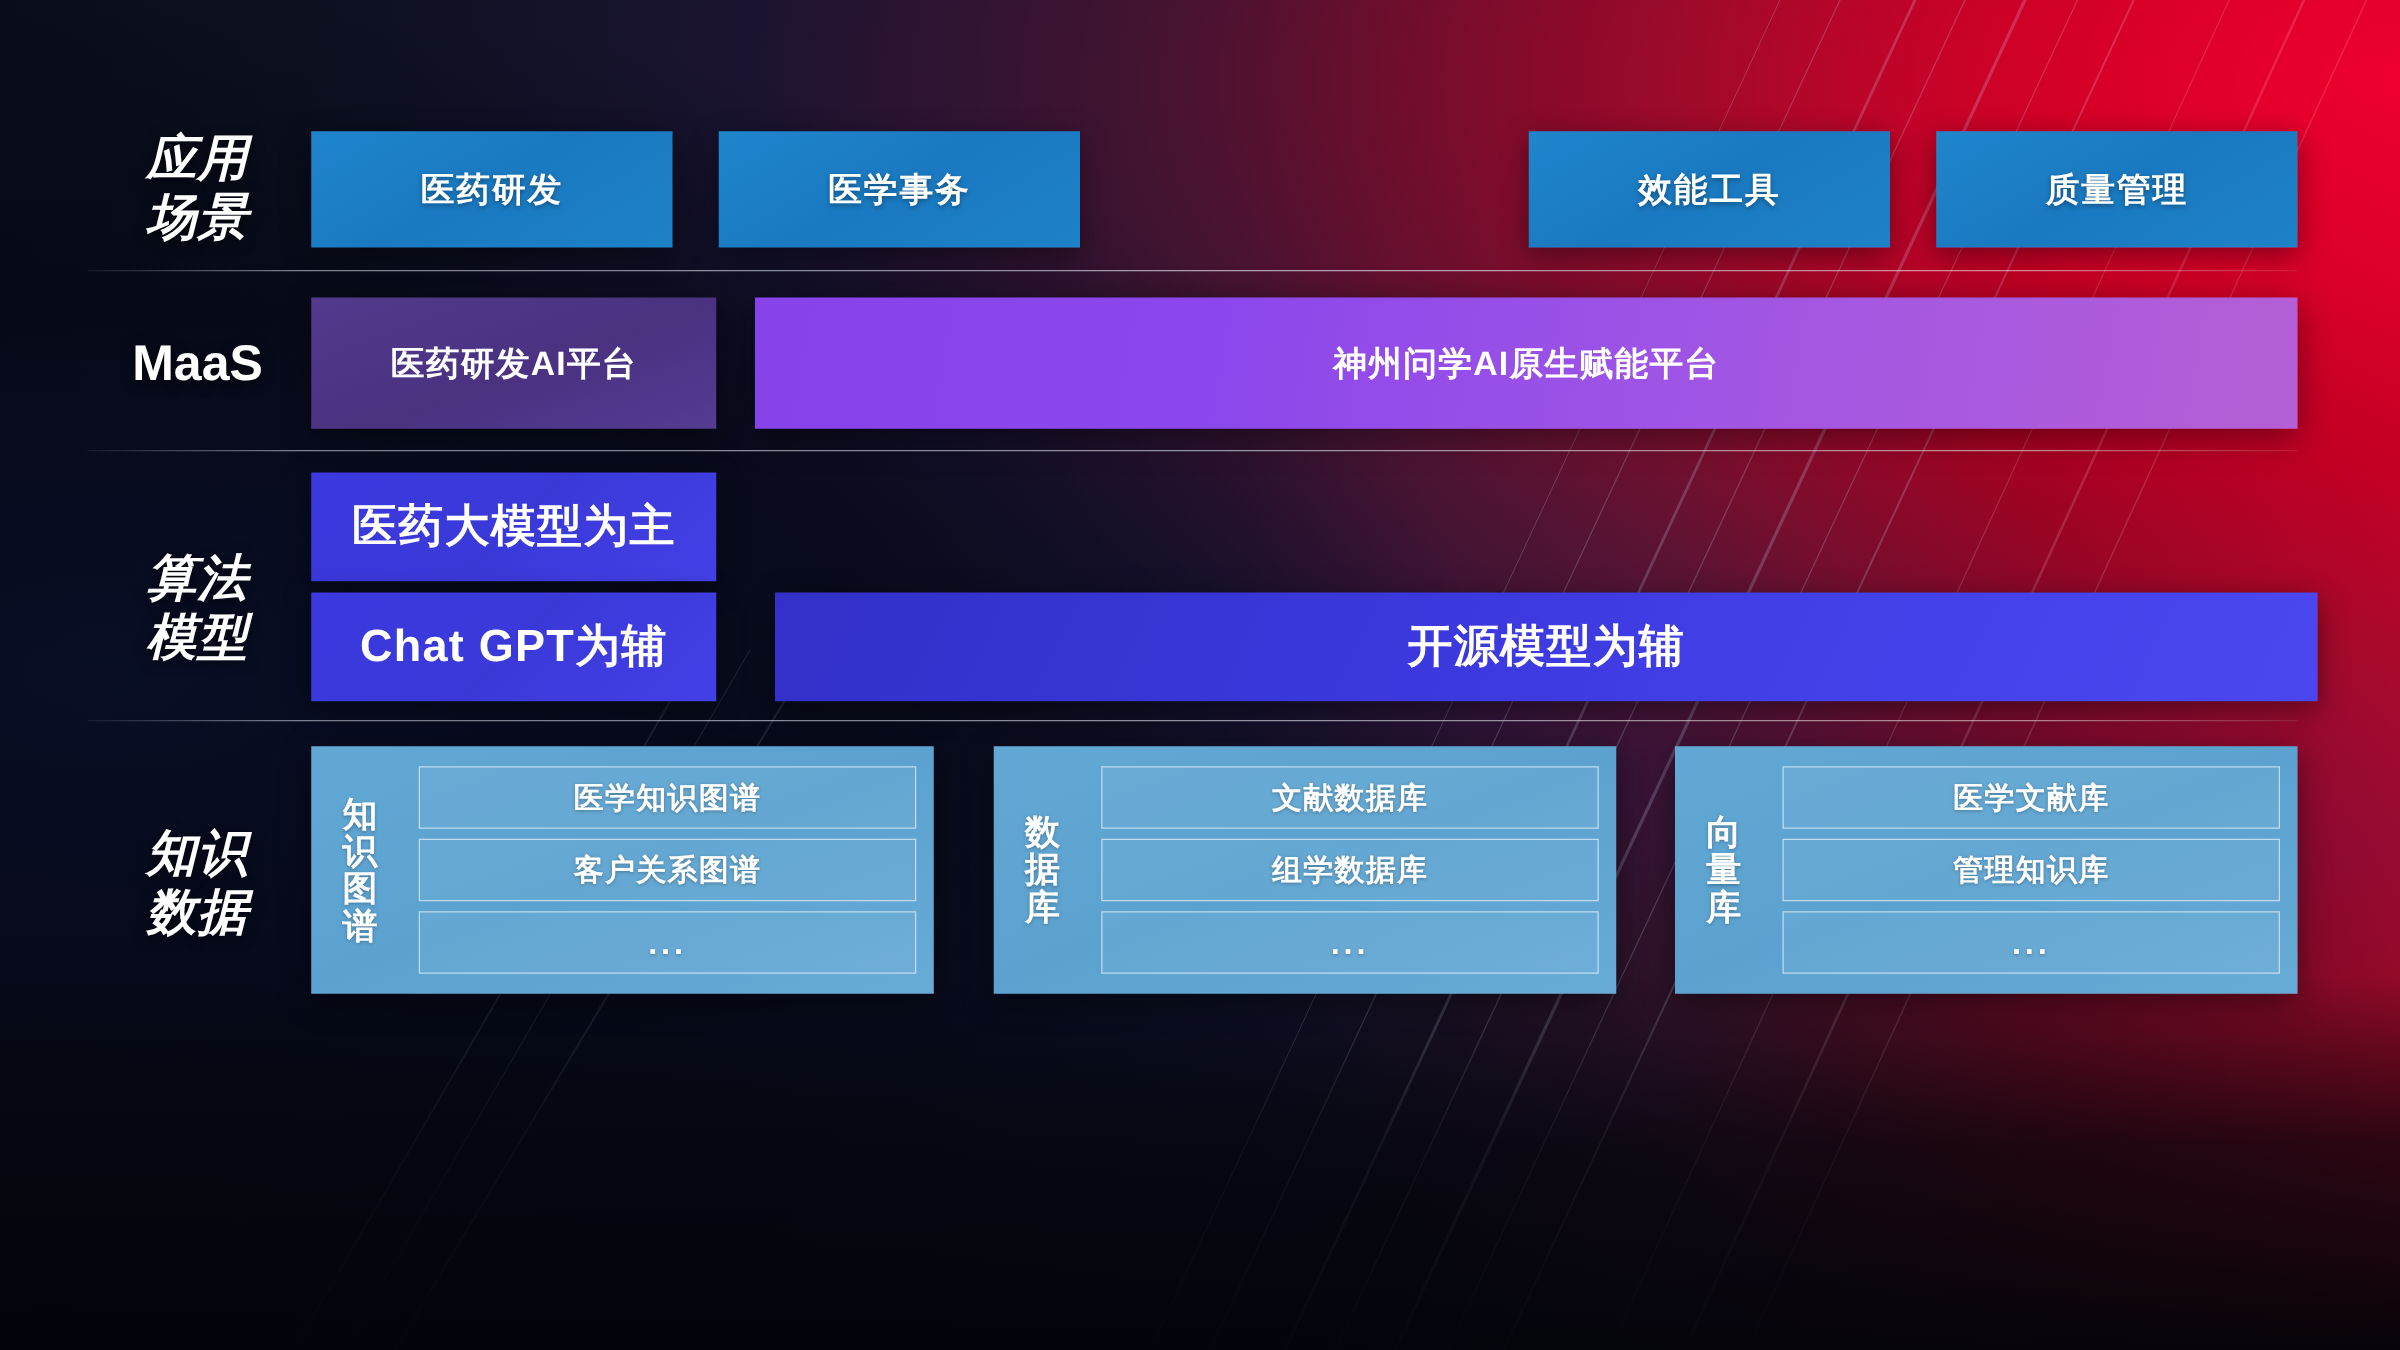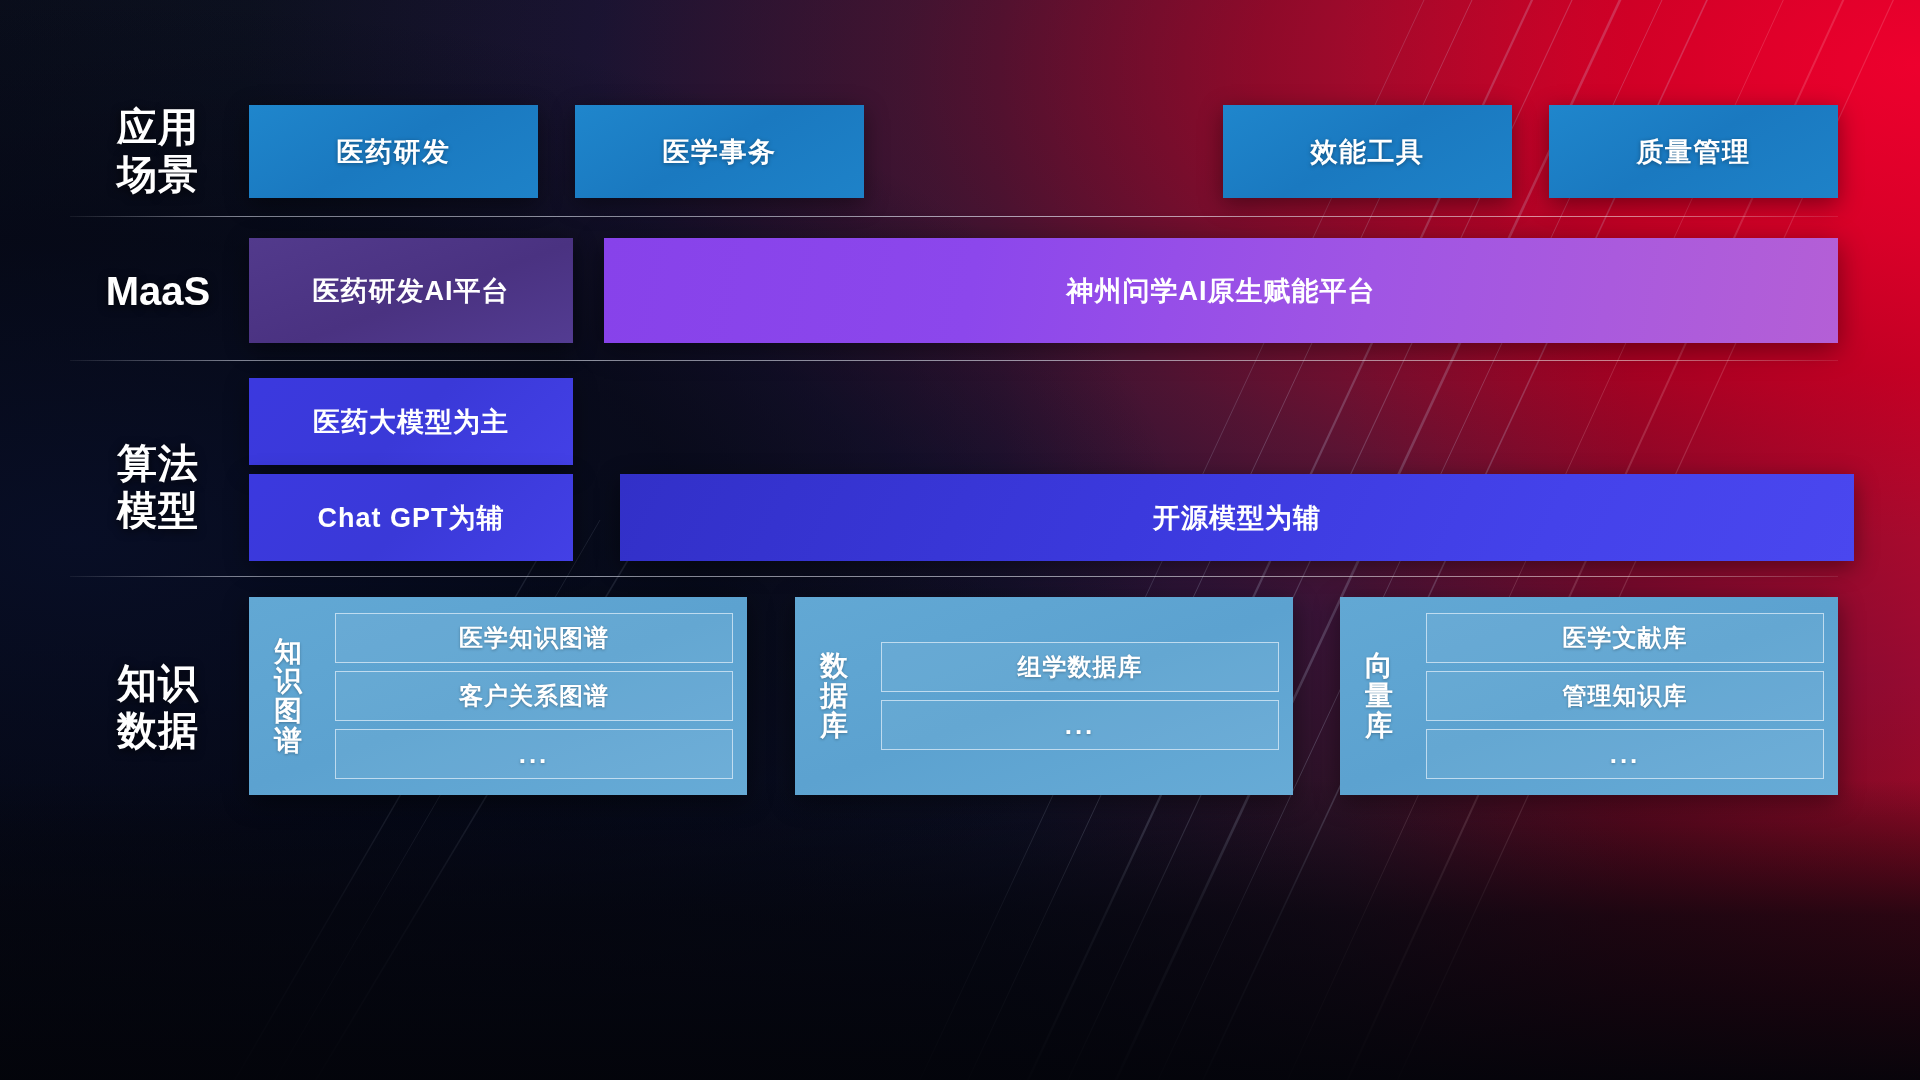--- a/index.html
+++ b/index.html
@@ -39,21 +39,21 @@
     position:absolute; left:70px; width:1768px; height:1px;
     background:linear-gradient(90deg, rgba(255,255,255,.06) 0%, rgba(206,210,225,.62) 10%, rgba(220,222,235,.70) 55%, rgba(255,235,235,.60) 88%, rgba(255,255,255,.10) 100%);
   }
 
   .row-label{
     position:absolute; left:72px; width:172px;
     text-align:center; color:#ffffff;
     font-weight:700; letter-spacing:1px; line-height:1.18;
     text-shadow:0 2px 10px rgba(0,0,0,.75);
   }
-  .row-label.cn{ font-size:40px; }
+  .row-label.cn{ font-size:40px;font-style:italic; }
   .row-label.en{ font-size:40px; letter-spacing:0px; }
 
   
   .scn{
     position:absolute; top:105px; height:93px;
     display:flex; align-items:center; justify-content:center;
     color:#fff; font-size:27px; font-weight:700; letter-spacing:1.5px;
     background:linear-gradient(150deg,#1f86cc 0%,#1a79c0 48%,#1e82c8 100%);
     box-shadow:0 6px 22px rgba(0,0,0,.42);
     text-shadow:0 1px 4px rgba(0,0,0,.35);
@@ -72,21 +72,21 @@
     display:flex; align-items:center; justify-content:center;
     background:linear-gradient(100deg,#8742ea 0%,#8c47ec 30%,#a055e4 62%,#b45fd6 100%);
     color:#fff; font-size:27px; font-weight:700; letter-spacing:1px;
     box-shadow:0 6px 26px rgba(0,0,0,.42);
   }
 
   
   .alg{
     position:absolute; height:87px;
     display:flex; align-items:center; justify-content:center;
-    color:#fff; font-size:27px; font-weight:700; letter-spacing:1px;
+    color:#fff; font-size:36px; font-weight:700; letter-spacing:1px;
     background:linear-gradient(135deg,#3b39df 0%,#3a39d8 50%,#4340e6 100%);
     box-shadow:0 6px 22px rgba(0,0,0,.42);
   }
   .alg.wide{ background:linear-gradient(115deg,#3230c8 0%,#3b39dd 42%,#4442ea 75%,#4a47ef 100%); }
 
   
   .kcard{
     position:absolute; top:597px; height:198px;
     background:linear-gradient(160deg,#62a8d4 0%,#5ca2d0 50%,#67abd6 100%);
     box-shadow:0 6px 24px rgba(0,0,0,.45);
@@ -203,20 +203,21 @@
     </div>
   </div>
 
   <div class="kcard" style="left:795px;width:498px">
     <div class="kcard-title">
       <span>数</span>
       <span>据</span>
       <span>库</span>
     </div>
     <div class="kcard-items">
+      <div class="kitem">文献数据库</div>
       <div class="kitem">组学数据库</div>
       <div class="kitem dots">...</div>
     </div>
   </div>
 
   <div class="kcard" style="left:1340px;width:498px">
     <div class="kcard-title">
       <span>向</span>
       <span>量</span>
       <span>库</span>

